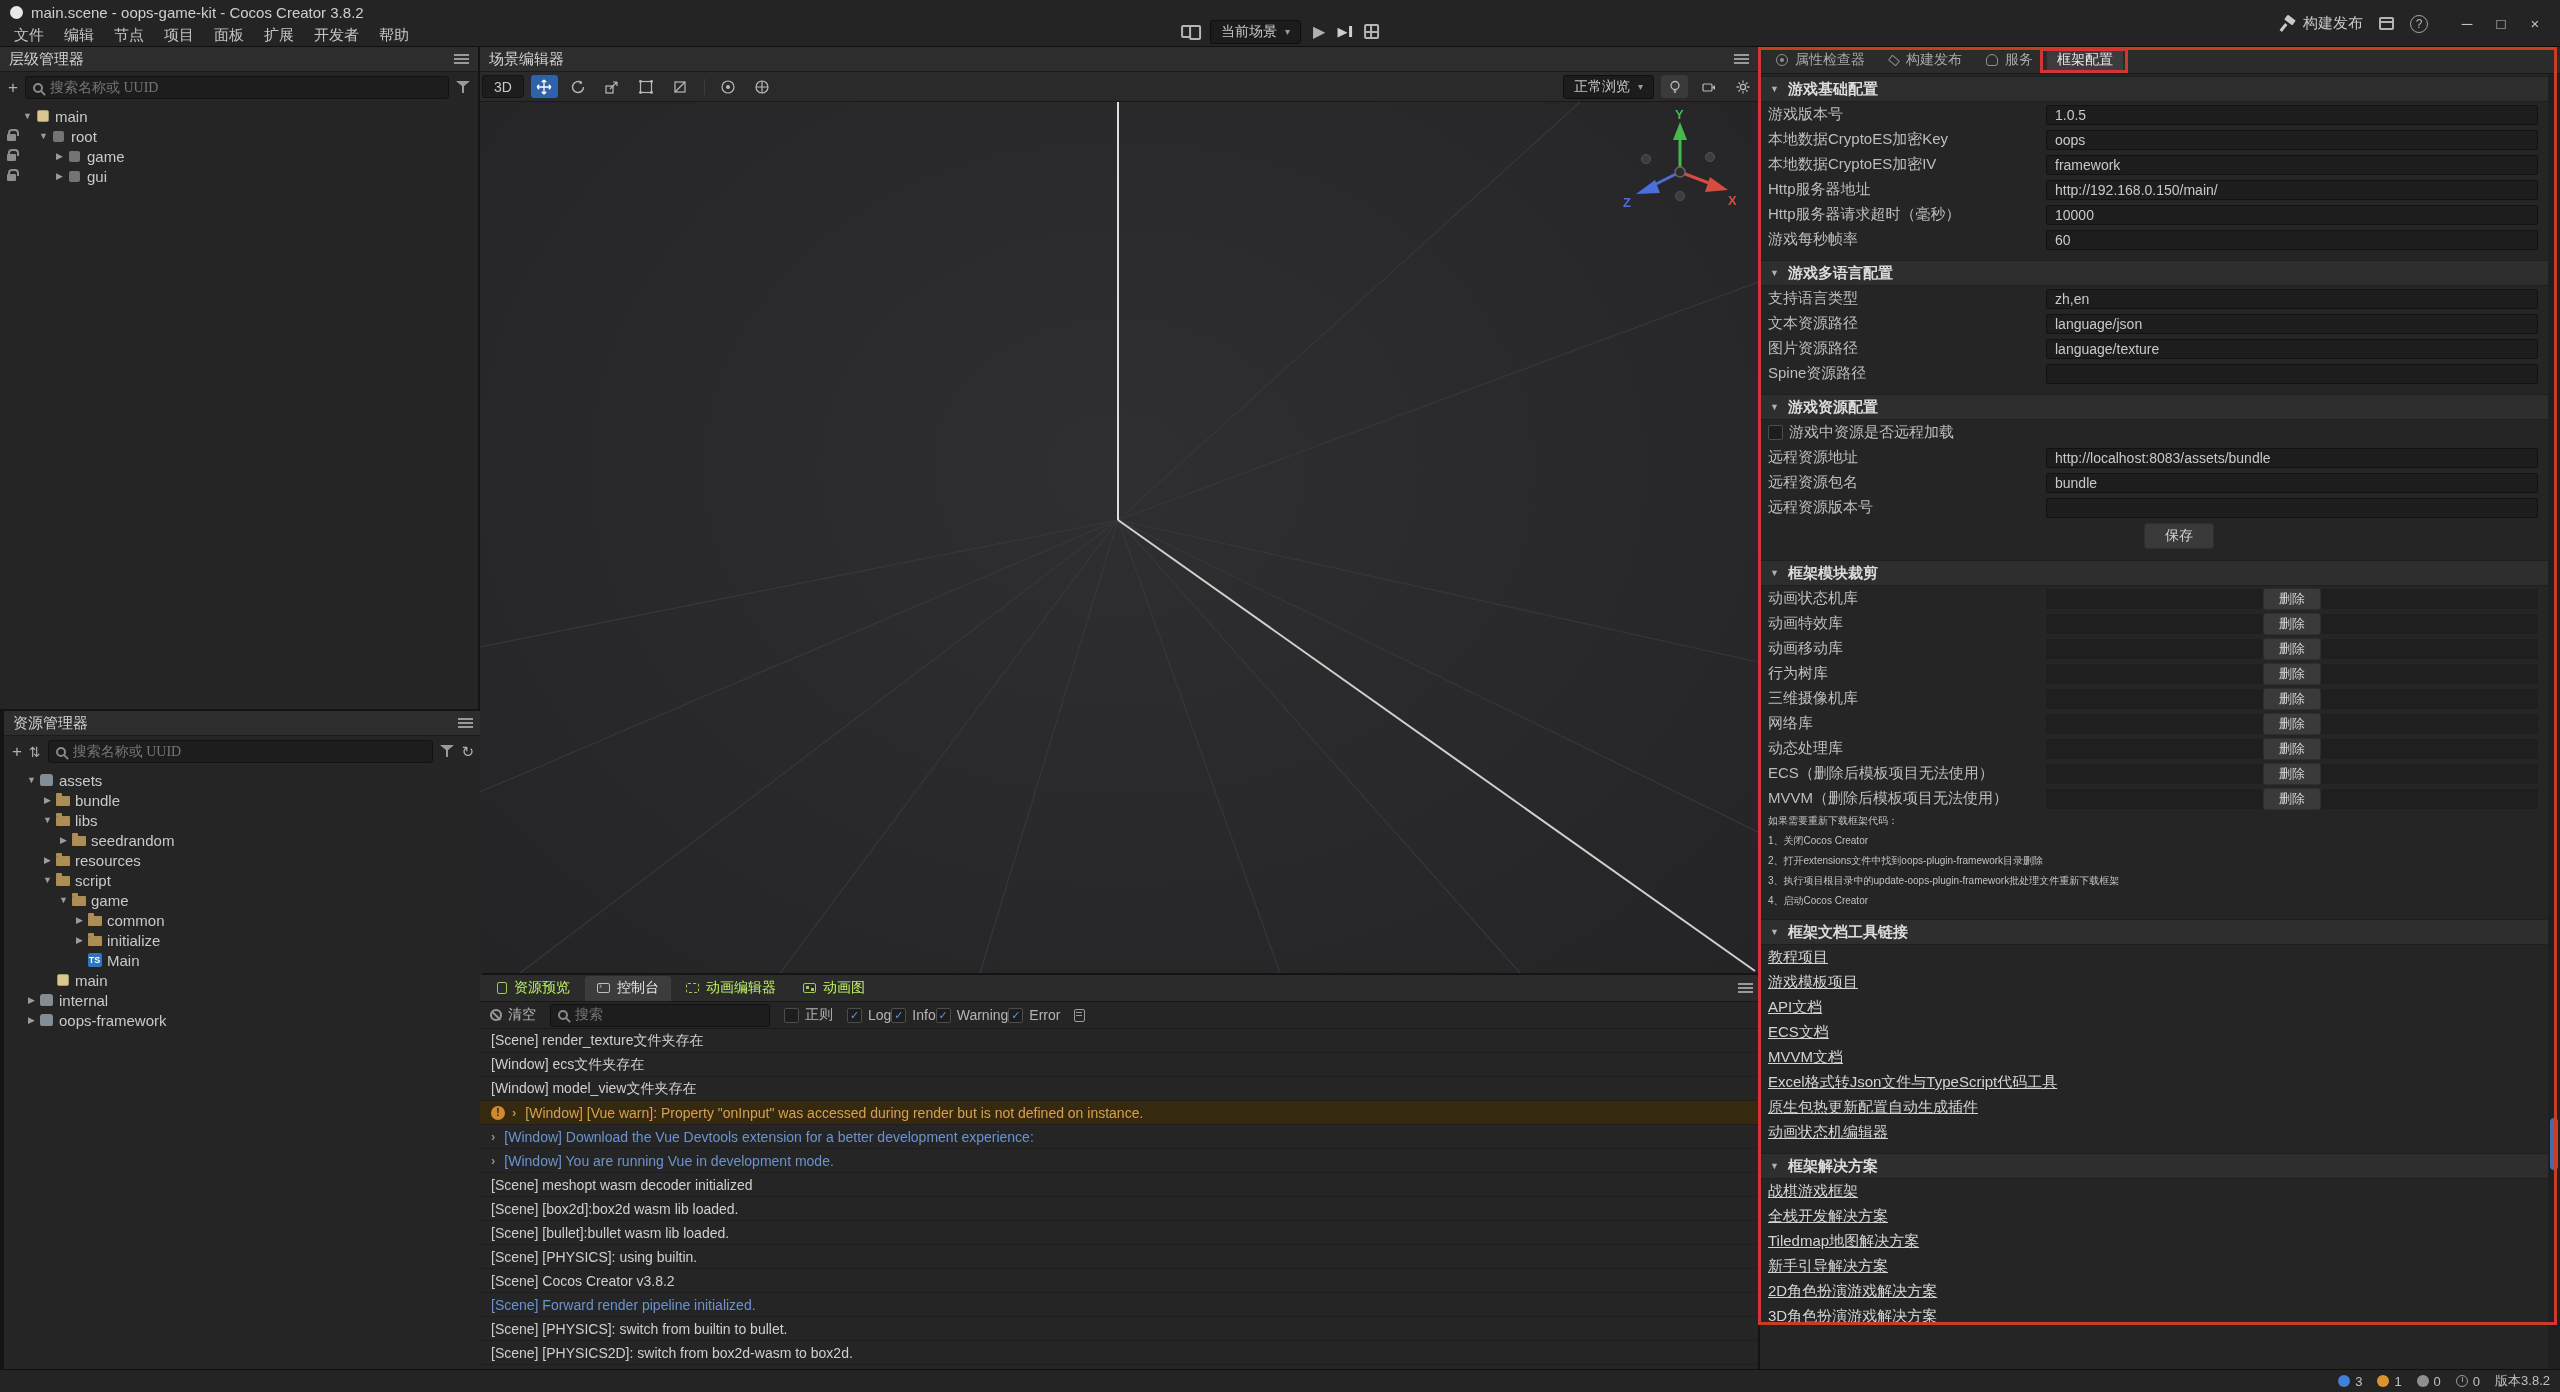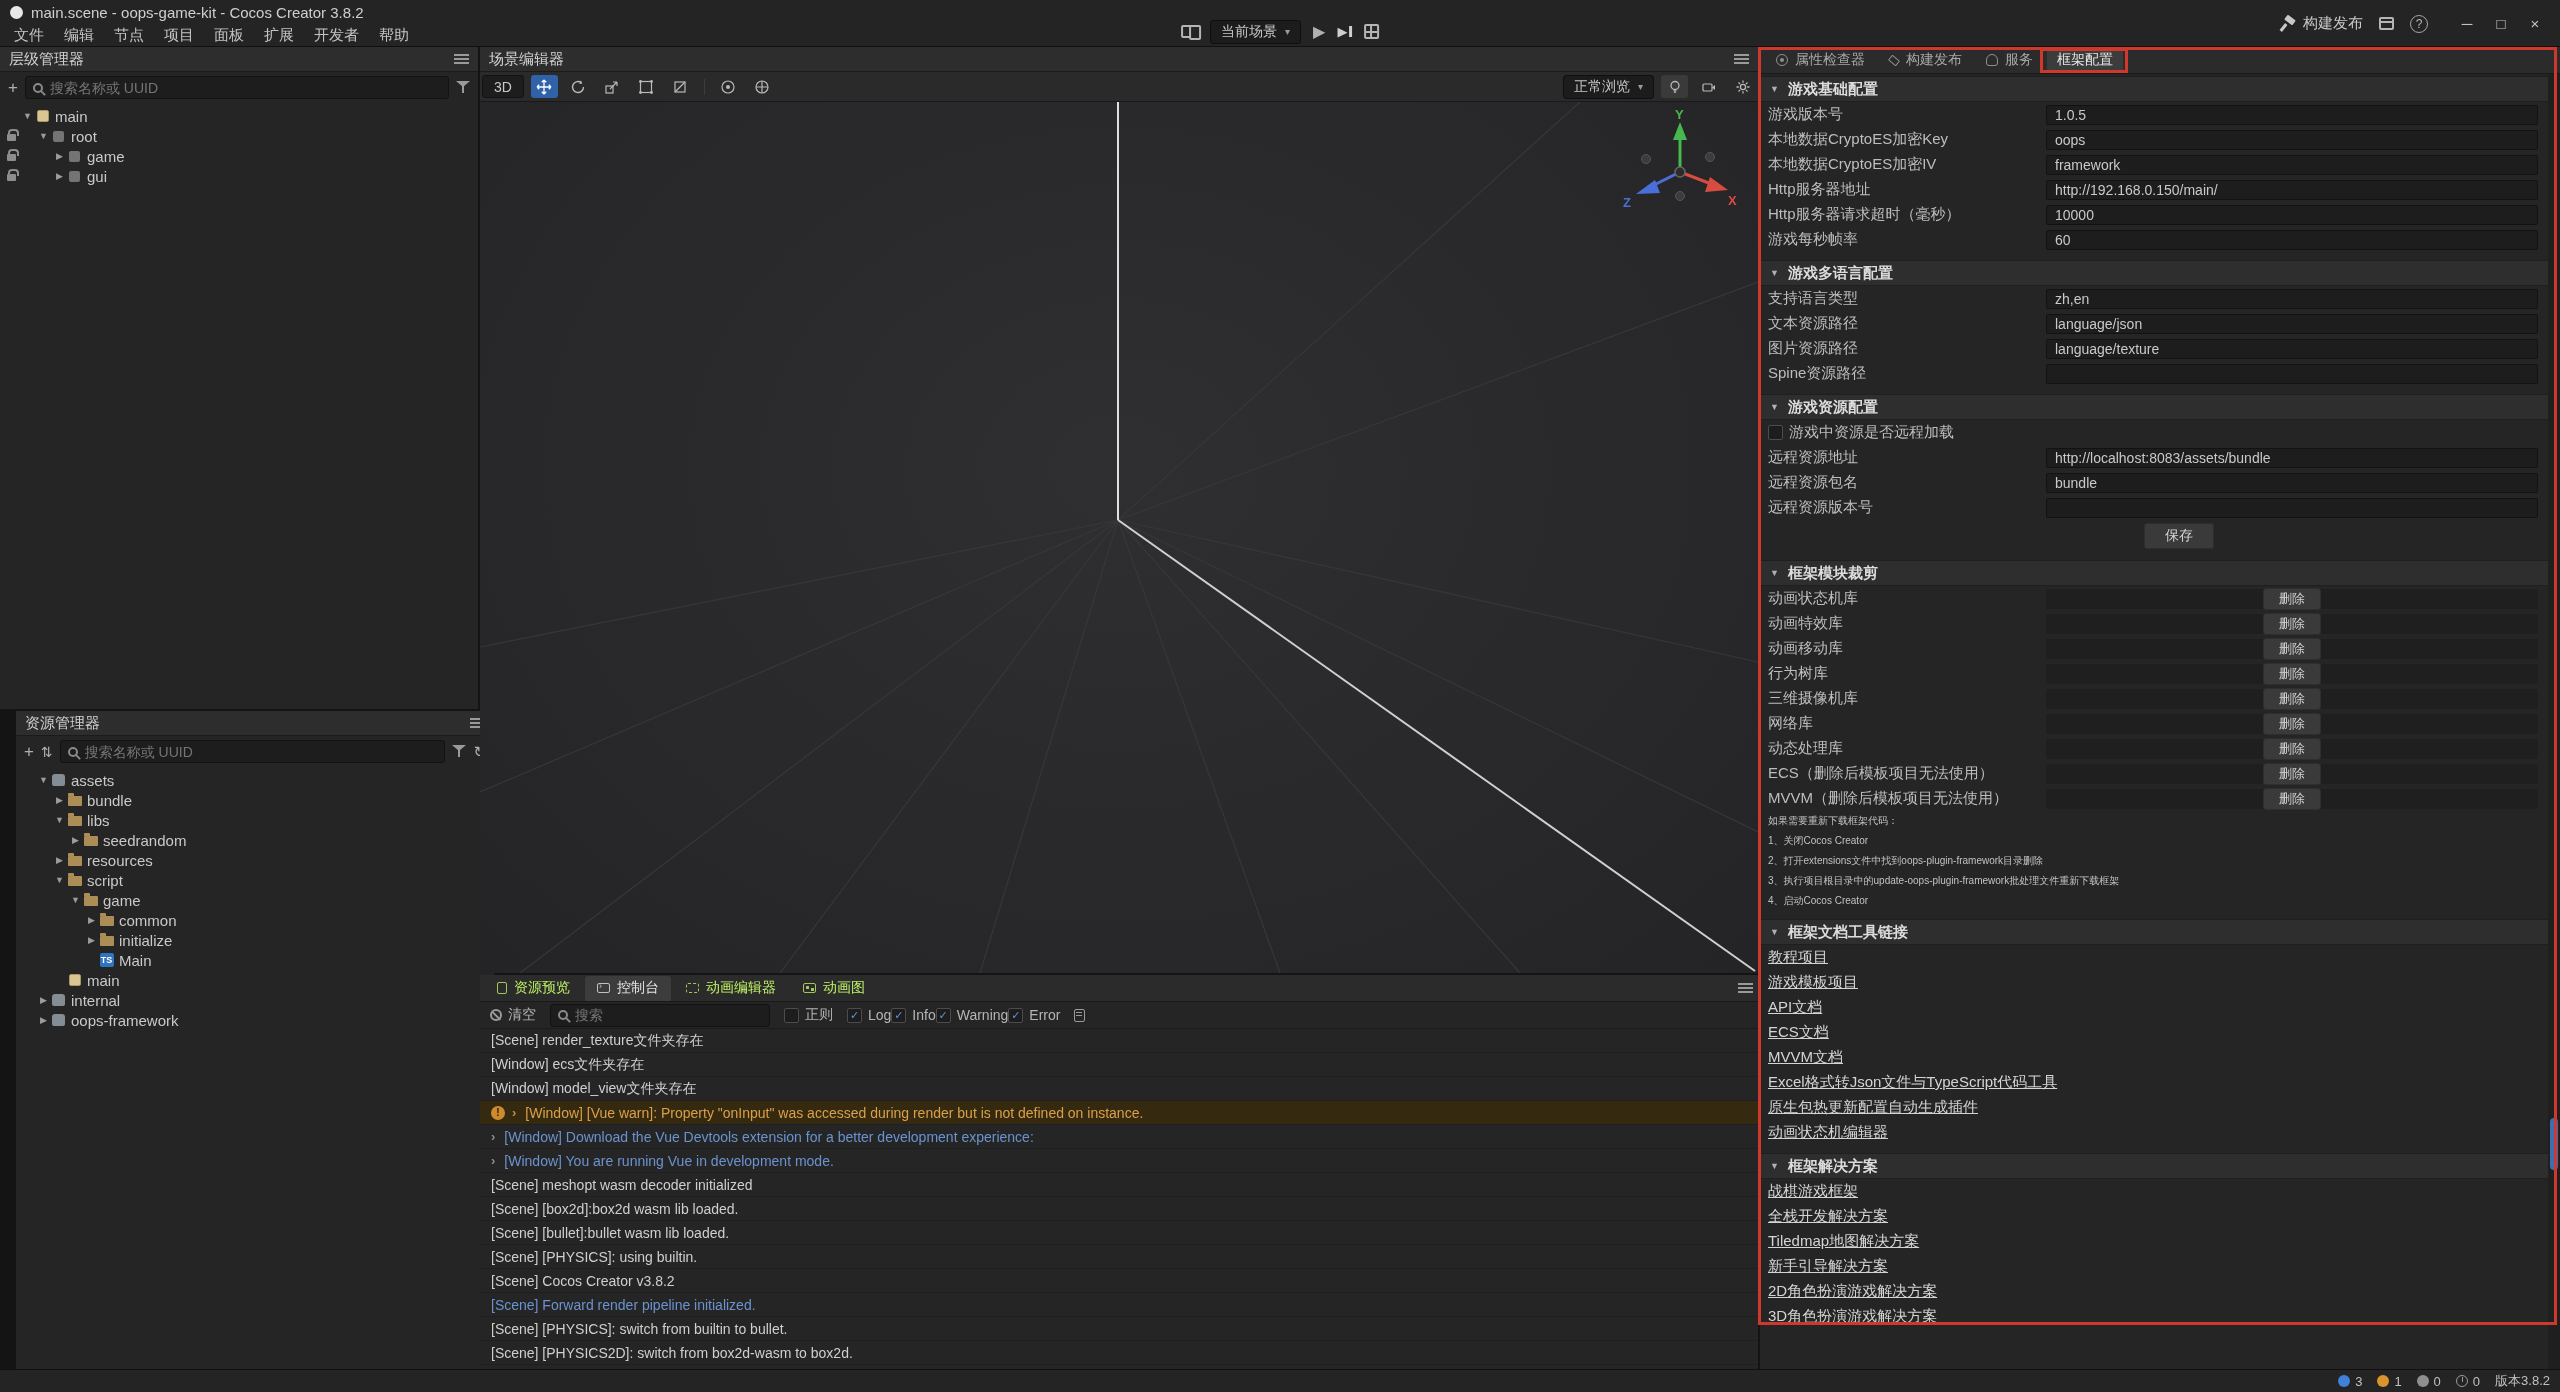--- a/index.html
+++ b/index.html
@@ -31,35 +31,35 @@
   .hammer-icon::after{content:"";position:absolute;left:3px;top:8px;width:3px;height:9px;background:#c8c8c8;transform:rotate(38deg);}
   .package-icon{width:15px;height:13px;border:2px solid #b5b5b5;border-radius:2px;position:relative;}
   .package-icon::before{content:"";position:absolute;left:0;right:0;top:2px;height:2px;background:#b5b5b5;}
   .help-icon{width:18px;height:18px;border:1.5px solid #a5a5a5;border-radius:50%;font-size:12px;display:flex;align-items:center;justify-content:center;color:#b5b5b5;}
   .win-btns{display:flex;margin-left:6px;}
   .win-btn{width:34px;height:30px;display:flex;align-items:center;justify-content:center;font-size:15px;color:#c4c4c4;}
 
   
   .panel{position:absolute;background:#252525;overflow:hidden;}
   #hierarchy-panel{left:0;top:47px;width:478px;height:662px;}
-  #assets-panel{left:16px;top:711px;width:478px;height:658px;}
+  #assets-panel{left:4px;top:711px;width:478px;height:658px;}
   #scene-panel{left:480px;top:47px;width:1278px;height:926px;}
   #console-panel{left:480px;top:975px;width:1278px;height:394px;}
   #inspector-panel{left:1760px;top:47px;width:800px;height:1322px;}
 
   .panel-header{height:25px;background:#2d2d2d;border-bottom:1px solid #1b1b1b;display:flex;align-items:center;padding:0 9px;font-size:15px;color:#d2d2d2;}
   .menu-icon{margin-left:auto;position:relative;width:15px;height:12px;}
   .menu-icon::before{content:"";position:absolute;left:0;top:1px;width:15px;height:2px;background:#9a9a9a;box-shadow:0 4px 0 #9a9a9a,0 8px 0 #9a9a9a;}
 
   .search-row{display:flex;align-items:center;gap:7px;height:31px;padding:0 8px;}
   .icon-btn{display:flex;align-items:center;justify-content:center;color:#b0b0b0;flex:0 0 auto;}
   .plus-glyph{font-size:17px;color:#b0b0b0;}
   .sort-glyph{font-size:14px;color:#b0b0b0;}
   .search-input{flex:1;display:flex;align-items:center;gap:7px;height:23px;background:#1d1d1d;border:1px solid #121212;border-radius:3px;padding:0 7px;}
-  .search-input input{flex:1;background:transparent;border:none;outline:none;color:#84cc16;font-size:14px;font-family:Liberation Sans, sans-serif;min-width:0;}
+  .search-input input{flex:1;background:transparent;border:none;outline:none;color:#84cc16;font-size:14px;font-family:Liberation Serif, serif;min-width:0;}
   .search-input input::placeholder{color:#757575;}
   .icon-search{width:10px;height:10px;border:2px solid #8a8a8a;border-radius:50%;position:relative;flex:0 0 auto;}
   .icon-search::after{content:"";position:absolute;width:6px;height:2px;background:#8a8a8a;transform:rotate(45deg);right:-5px;bottom:-3px;}
   .icon-funnel{position:relative;width:14px;height:13px;}
   .icon-funnel::before{content:"";position:absolute;top:0;left:0;border-left:7px solid transparent;border-right:7px solid transparent;border-top:6px solid #9a9a9a;}
   .icon-funnel::after{content:"";position:absolute;top:5px;left:6px;width:2px;height:7px;background:#9a9a9a;}
   .refresh-glyph{font-size:15px;color:#b0b0b0;}
 
   
   .tree{padding-top:3px;}

